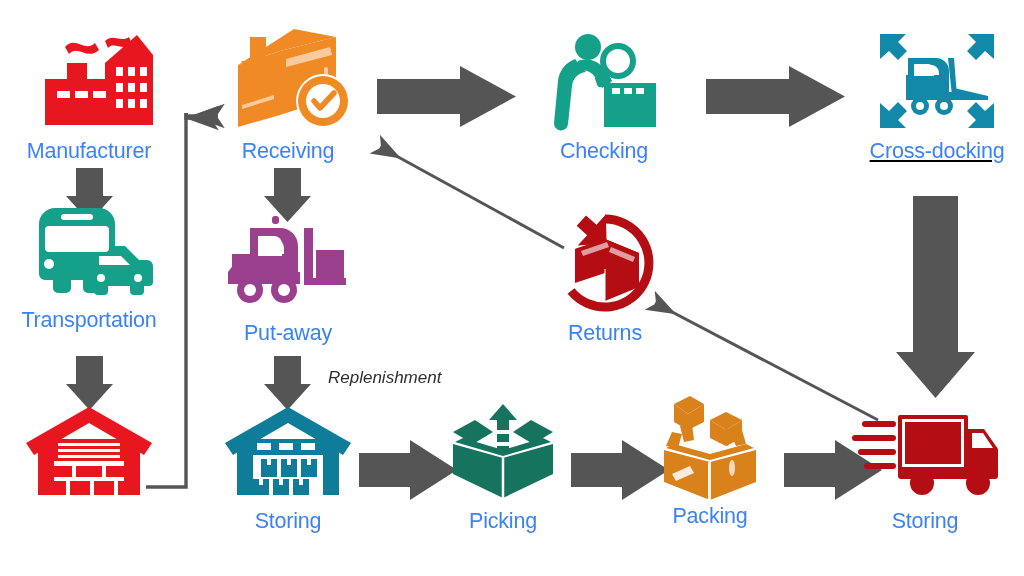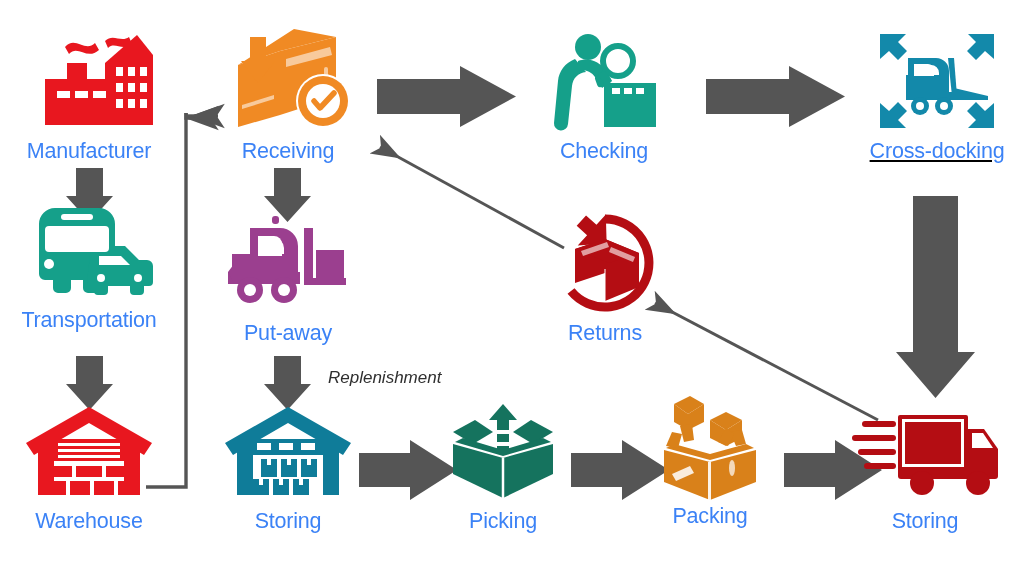--- a/index.html
+++ b/index.html
@@ -154,21 +154,20 @@
           <rect x="30" y="58" width="70" height="5"></rect>
           <rect x="30" y="74" width="70" height="4"></rect>
           <rect x="48" y="63" width="4" height="11"></rect>
           <rect x="78" y="63" width="4" height="11"></rect>
           <rect x="42" y="78" width="4" height="14"></rect>
           <rect x="66" y="78" width="4" height="14"></rect>
           <rect x="90" y="78" width="4" height="14"></rect>
         </g>
       </svg>
     </div>
-    <div class="caption">Warehouse</div>
   </div>
 
   <div class="node" style="left:203px;top:25px;">
     <div class="glyph">
       <svg width="136" height="104" viewBox="0 0 136 104">
         <g fill="#f08a24">
           <path d="M18,36 L60,22 L60,86 L18,98 Z"></path>
           <path d="M60,22 L116,8 L116,68 L60,86 Z"></path>
           <path d="M18,36 L60,22 L116,8 L74,0 Z"></path>
           <path d="M30,8 h16 v24 h9 l-17,22 l-17,-22 h9 z"></path>

